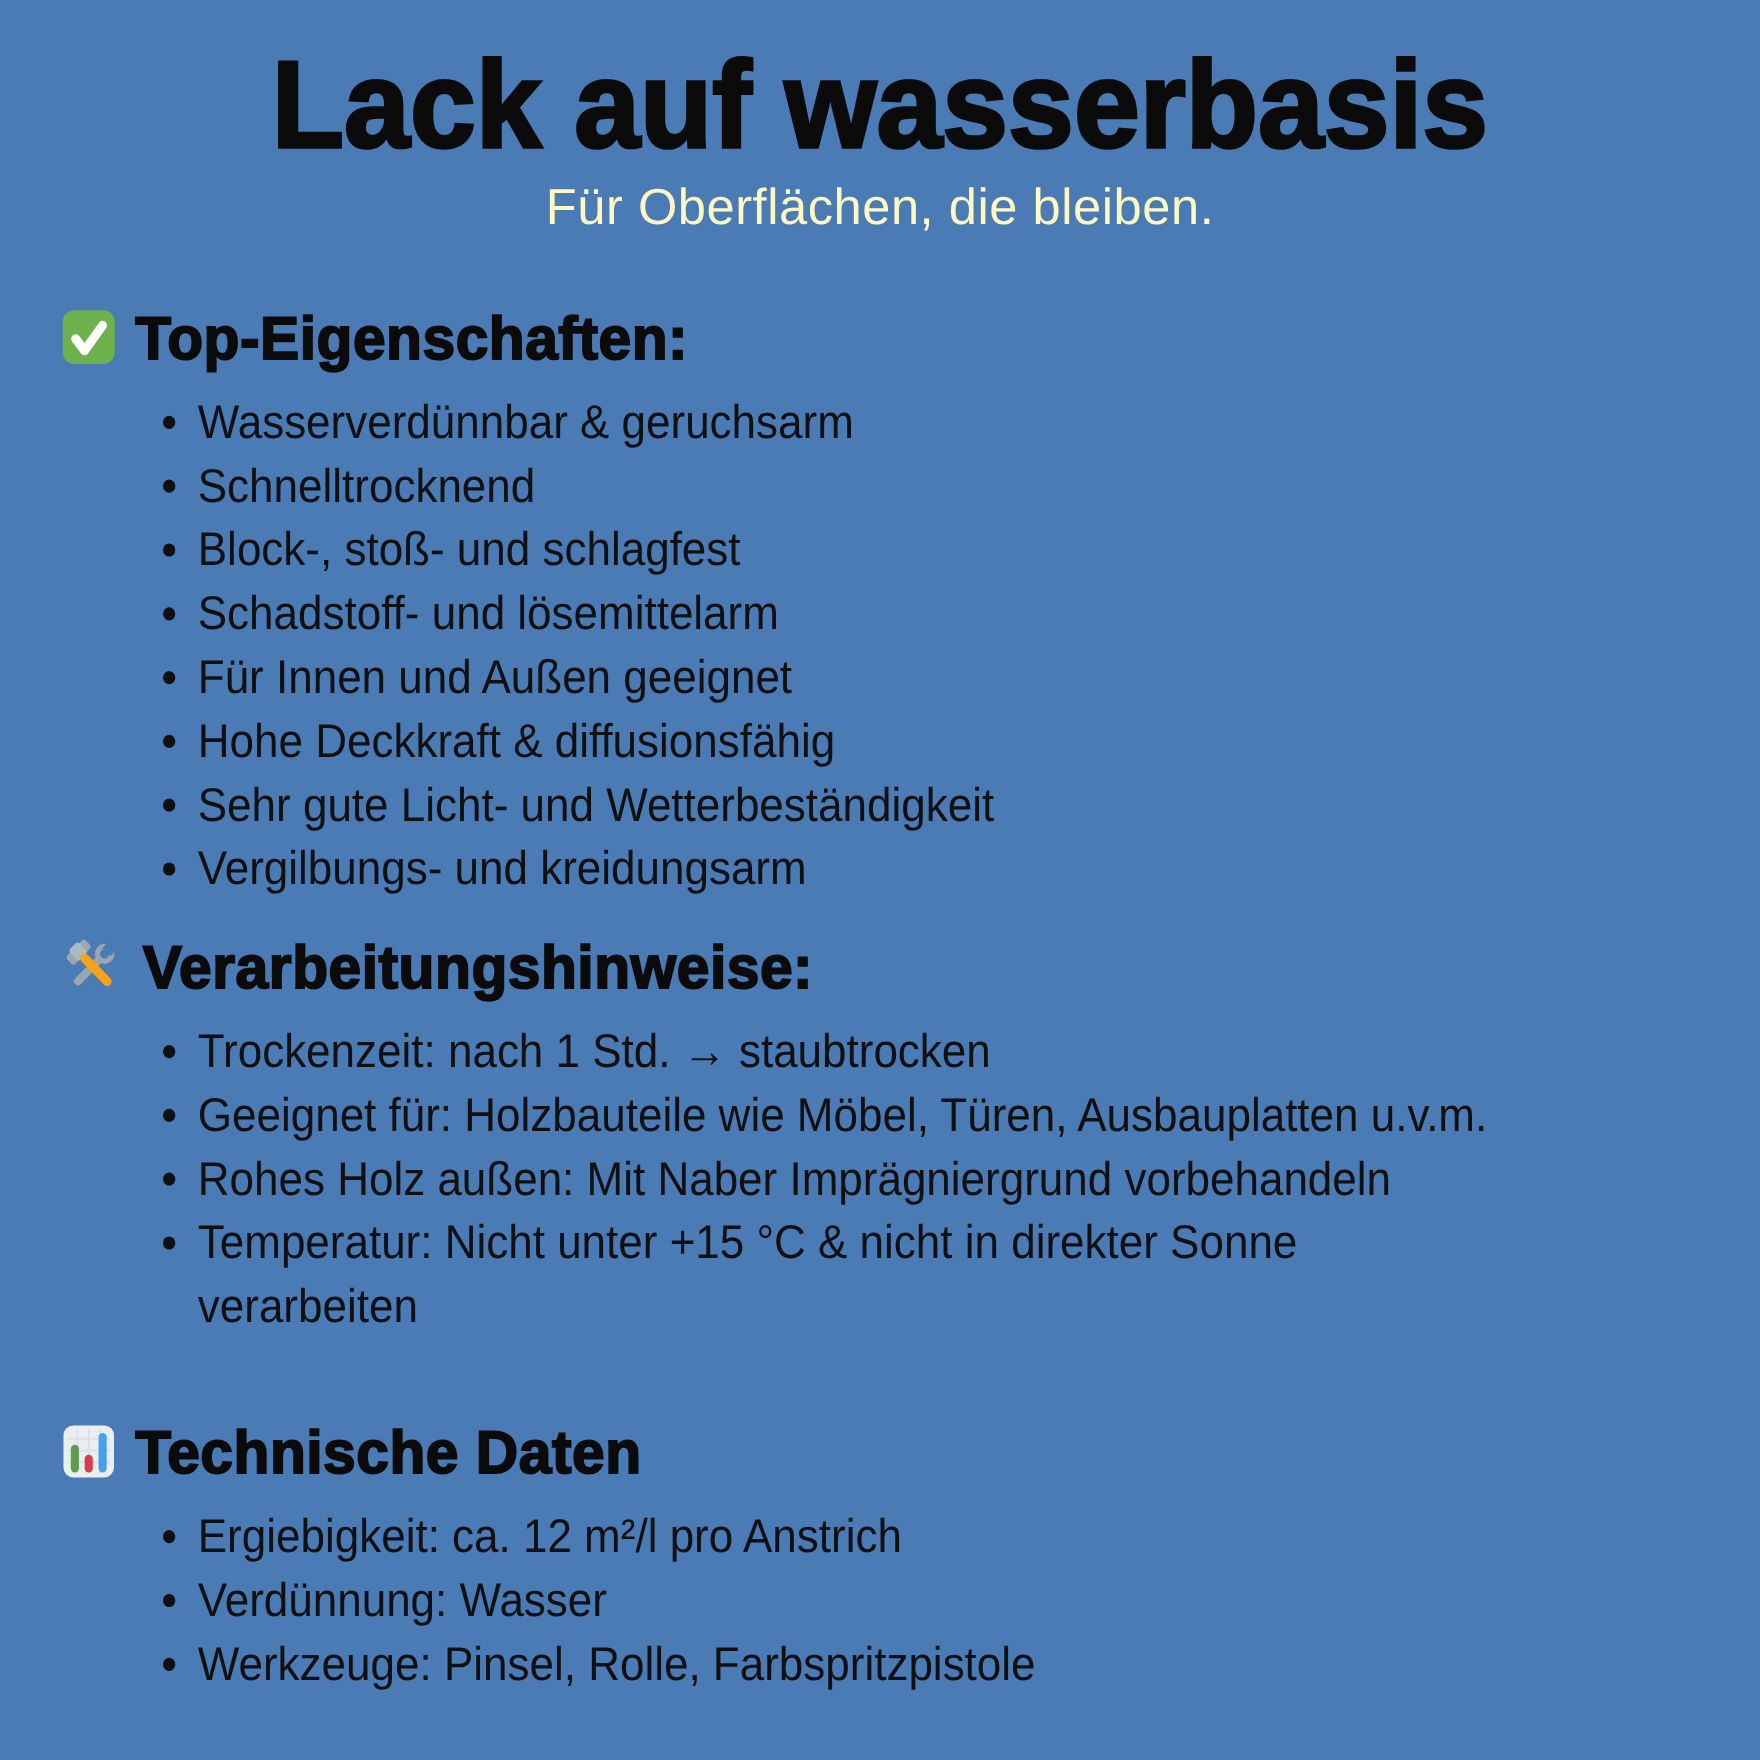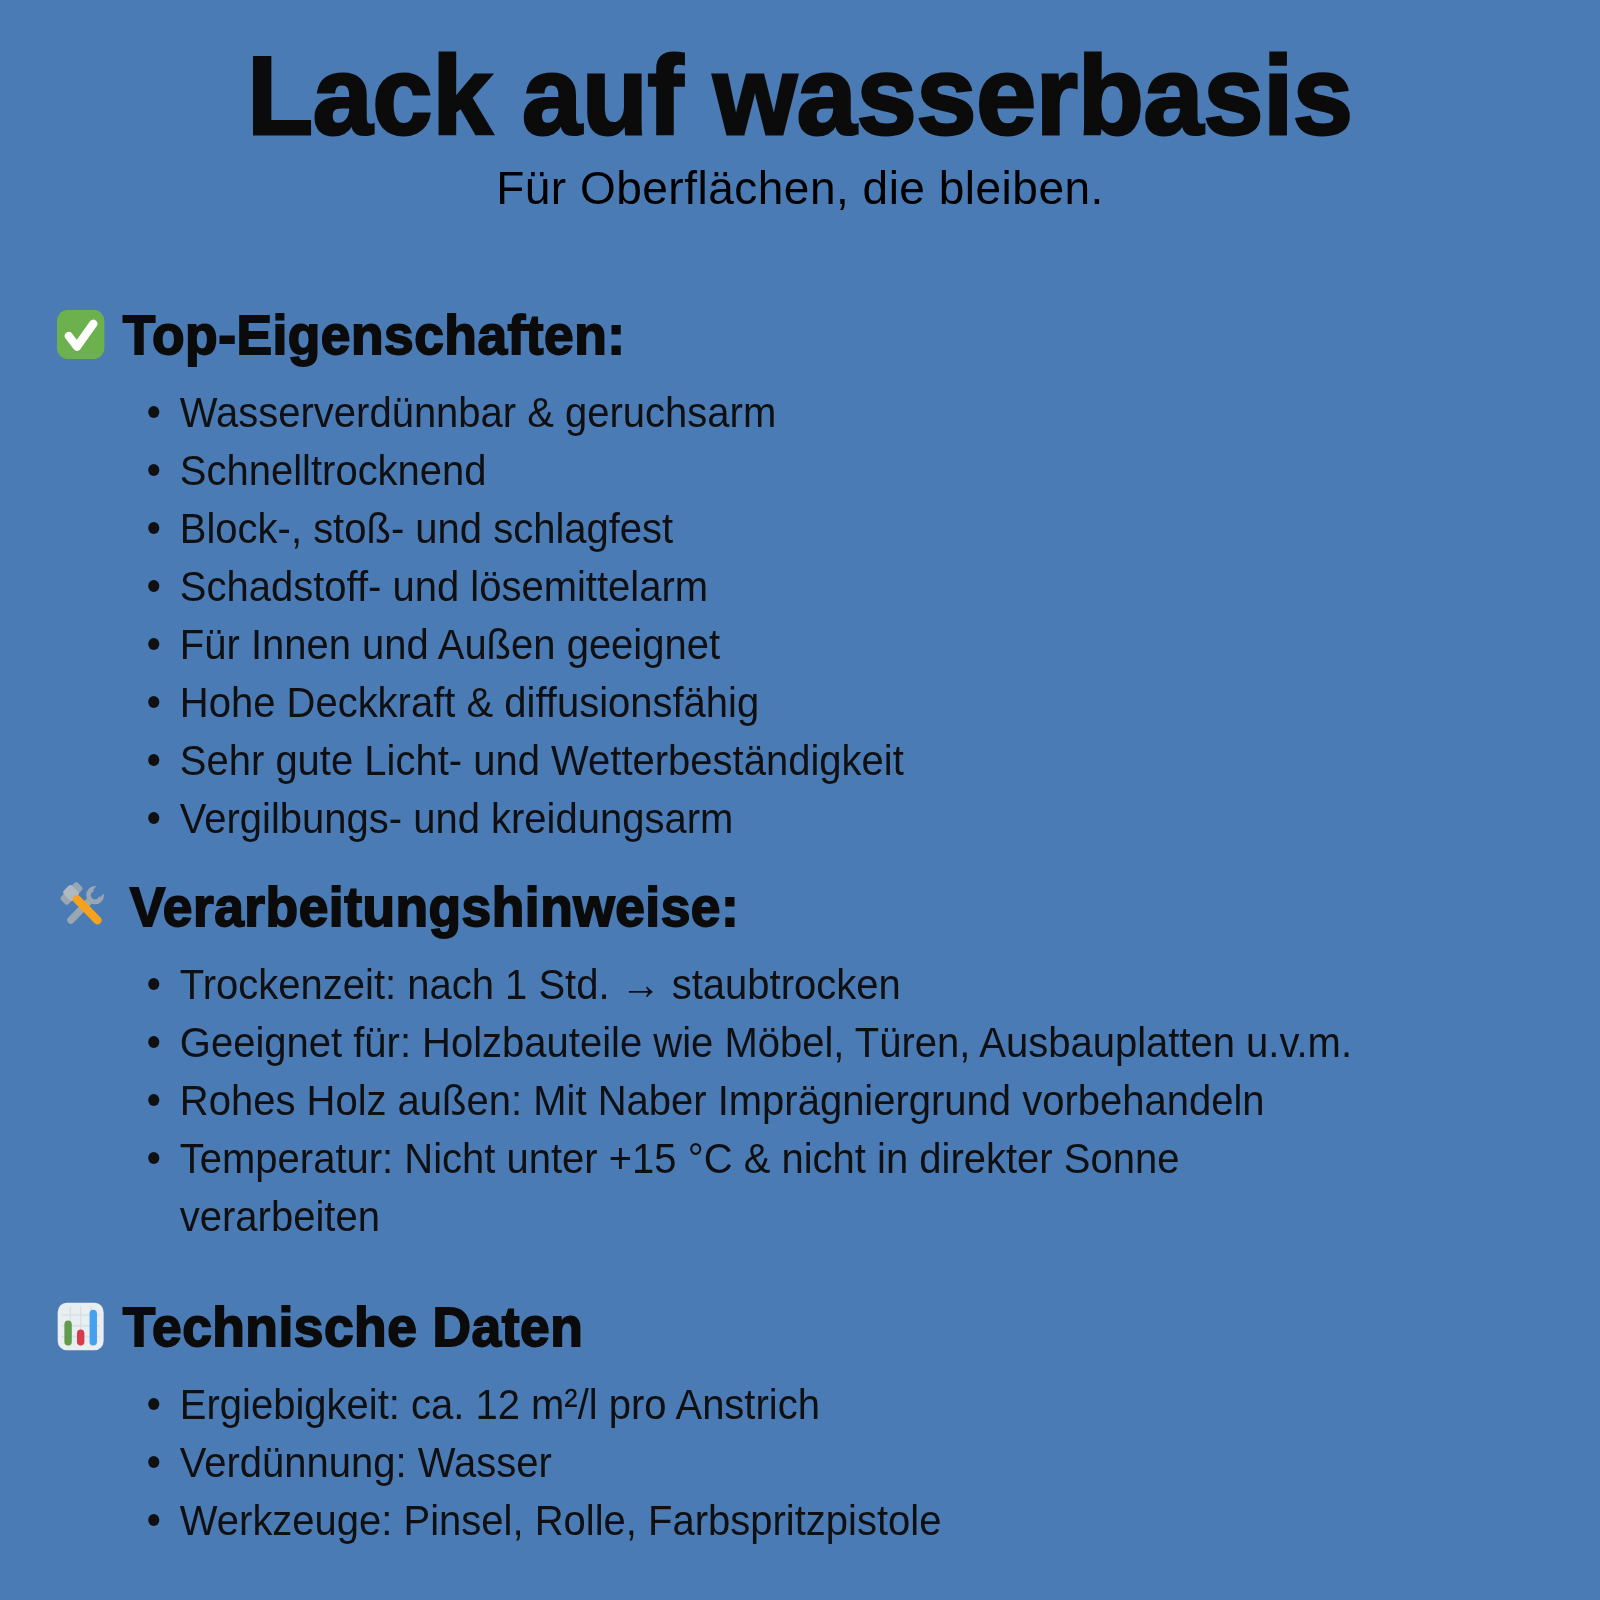--- a/index.html
+++ b/index.html
@@ -27,29 +27,29 @@
     -webkit-text-stroke: 3px #0b0b0c;
     letter-spacing: 0px;
     transform: scaleX(0.96);
     transform-origin: 50% 50%;
     white-space: nowrap;
   }
   .subtitle {
     margin-top: 4px;
     text-align: center;
     font-size: 46px;
-    color: #000000;
+    color: #fef9c3;
     letter-spacing: 0.5px;
   }
 
   
   .section { margin-left: 54px; }
-  .section-1 { margin-top: 88px; }
+  .section-1 { margin-top: 60px; }
   .section-2 { margin-top: 28px; }
-  .section-3 { margin-top: 50px; }
+  .section-3 { margin-top: 71px; }
 
   .section-heading {
     display: flex;
     align-items: center;
     gap: 16px;
     font-size: 55px;
     font-weight: bold;
     color: #0b0b0c;
     -webkit-text-stroke: 1.8px #0b0b0c;
     letter-spacing: 0.5px;

